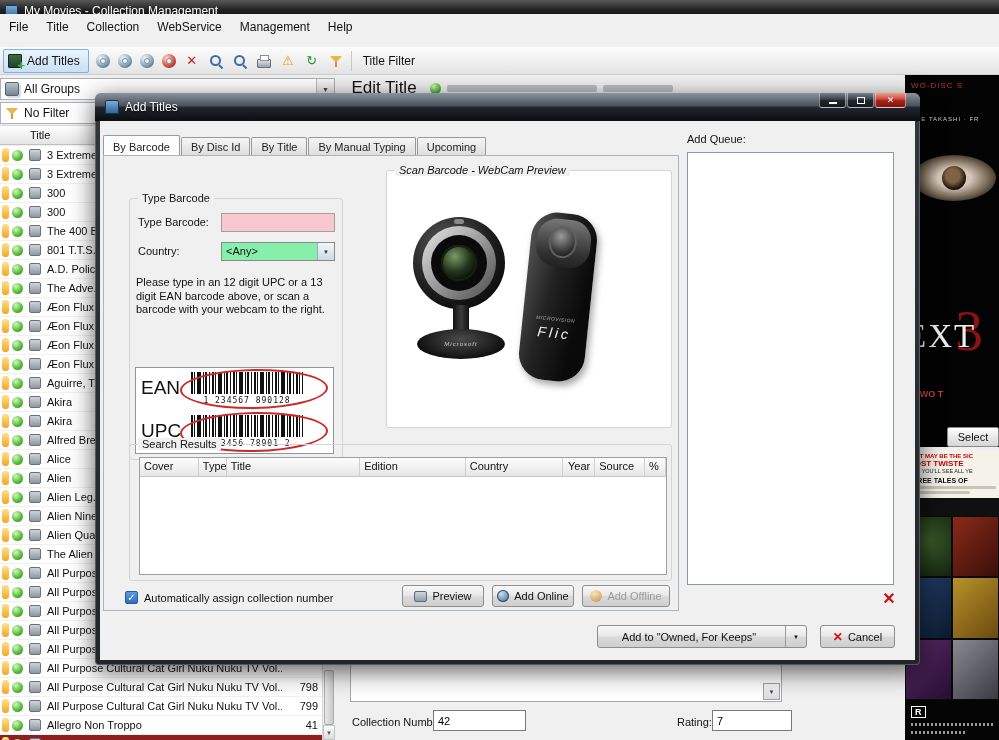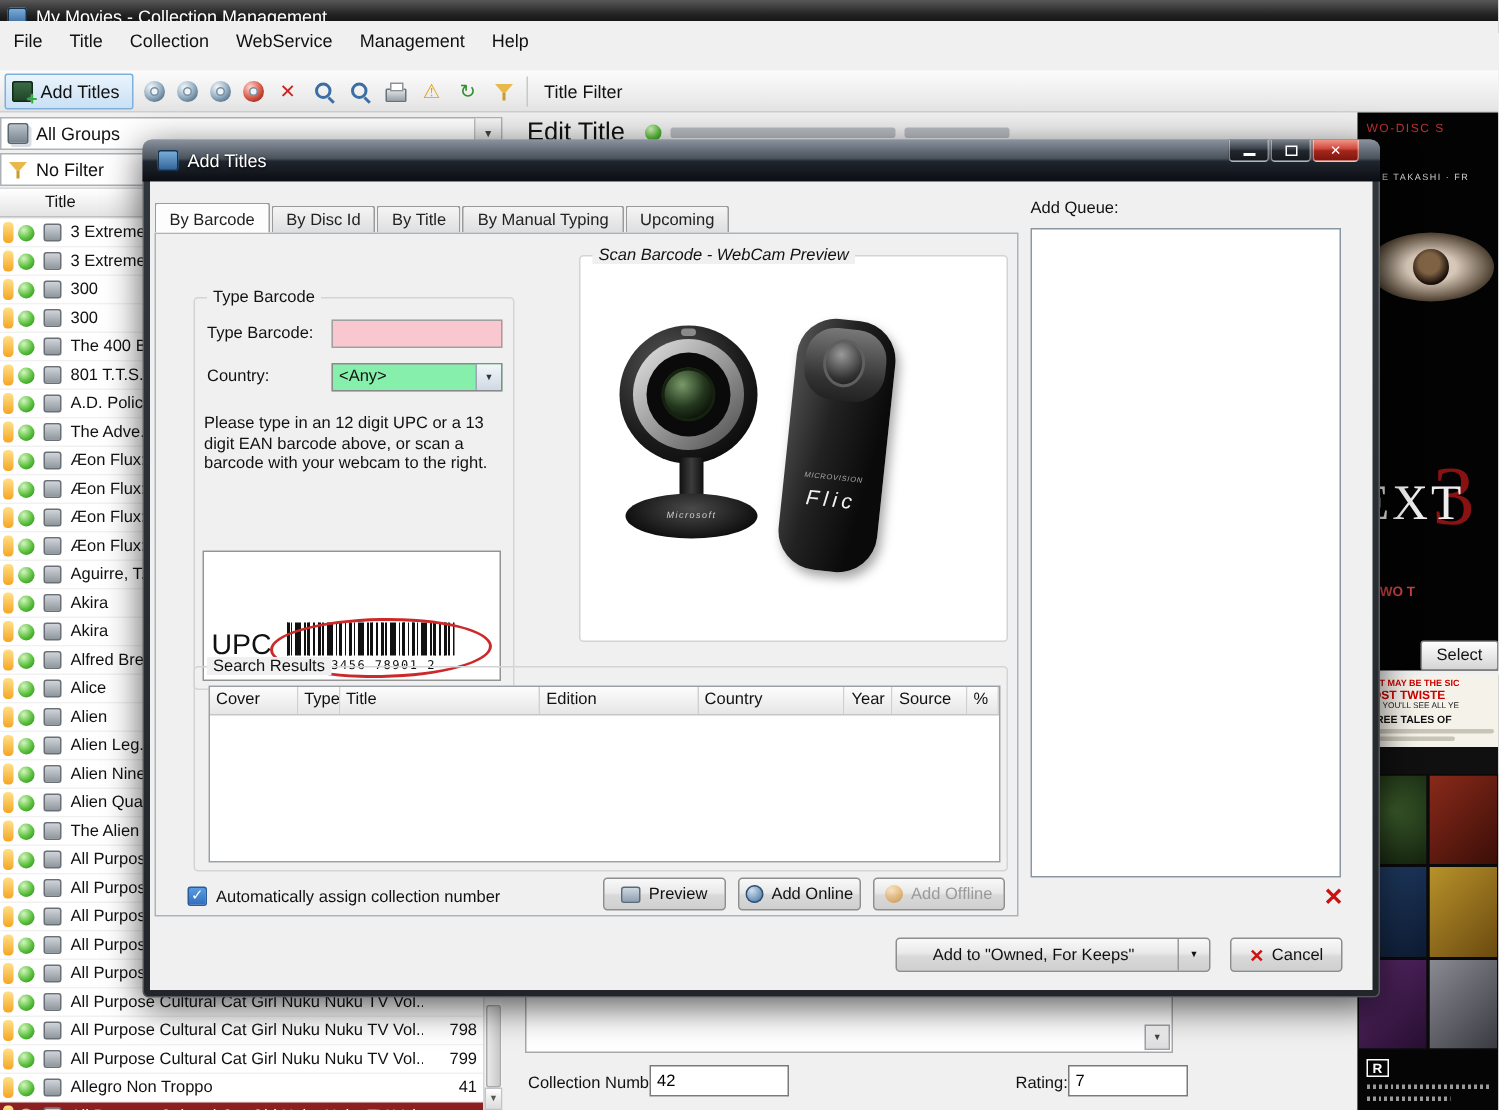--- a/index.html
+++ b/index.html
@@ -154,21 +154,21 @@
   .flic-body{position:absolute;left:10px;top:4px;width:66px;height:168px;border-radius:26px;background:linear-gradient(100deg,#565656,#222 40%,#0a0a0a 78%);transform:rotate(6deg);box-shadow:3px 4px 7px rgba(0,0,0,.35);}
   .flic-top{position:absolute;left:6px;top:6px;right:6px;height:48px;border-radius:20px;background:linear-gradient(#787878,#333 70%,#222);}
   .flic-btn{position:absolute;left:12px;top:7px;width:28px;height:32px;border-radius:50%;background:radial-gradient(circle at 40% 30%,#9a9a9a,#333 65%,#111);border:2px solid #5f5f5f;box-sizing:border-box;}
   .flic-logo{position:absolute;left:0;right:0;top:103px;text-align:center;color:#aaa;font-size:5px;letter-spacing:.5px;}
   .flic-name{position:absolute;left:0;right:0;top:112px;text-align:center;color:#f2f2f2;font-size:14px;letter-spacing:3px;}
 
   
   #sr-table{position:absolute;left:9px;top:12px;width:528px;height:118px;border:1px solid #9aa0a6;background:#fff;box-sizing:border-box;}
   #srheader{display:flex;height:18px;border-bottom:1px solid #c6c6c6;}
   .hcell{background:linear-gradient(#fdfdfd,#e6e6e6);border-right:1px solid #d0d0d0;font-size:11px;padding:2px 4px;white-space:nowrap;overflow:hidden;box-sizing:border-box;}
-  .hcell.num{text-align:center;}
+  .hcell.num{text-align:right;}
 
   .checkrow{position:absolute;left:21px;top:435px;display:flex;align-items:center;gap:6px;}
   .checkbox{width:13px;height:13px;border:1px solid #2a5a9a;border-radius:2px;background:linear-gradient(#5a9be0,#2f6fc0);color:#fff;font-size:10px;line-height:11px;text-align:center;box-sizing:border-box;}
   .checklabel{font-size:11px;}
 
   .vbtn{position:absolute;height:22px;background:linear-gradient(#f9f9f9,#e9e9e9 45%,#d9d9d9 55%,#cfcfcf);border:1px solid #8e8e8e;border-radius:3px;font-size:11px;display:flex;align-items:center;justify-content:center;gap:5px;box-sizing:border-box;}
   .vbtn.disabled{color:#9a9a9a;}
   #btn-preview{left:298px;top:429px;width:82px;}
   #btn-addonline{left:388px;top:429px;width:82px;}
   #btn-addoffline{left:478px;top:429px;width:88px;}
@@ -555,20 +555,26 @@
           <span class="grouplabel">Type Barcode</span>
           <span class="lbl" style="left:8px;top:17px">Type Barcode:</span>
           <input id="barcode-input" value="" style="">
           <span class="lbl" style="left:8px;top:46px">Country:</span>
           <div id="country-combo" class="vcombo">
             <span class="txt">&lt;Any&gt;</span>
             <span class="arr">▼</span>
           </div>
           <div id="help1" class="help">Please type in an 12 digit UPC or a 13 digit EAN barcode above, or scan a barcode with your webcam to the right.</div>
           <div id="barcode-fig">
+            <div class="bc-row bc-ean">
+              <span class="bc-label">EAN</span>
+              <div class="bc-stripes"></div>
+              <div class="bc-num">1 234567 890128</div>
+              <div class="bc-oval"></div>
+            </div>
             <div class="bc-row bc-upc">
               <span class="bc-label">UPC</span>
               <div class="bc-stripes"></div>
               <div class="bc-num">1 23456 78901 2</div>
               <div class="bc-oval"></div>
             </div>
           </div>
         </div>
 
         <div id="group-cam" class="groupbox">

